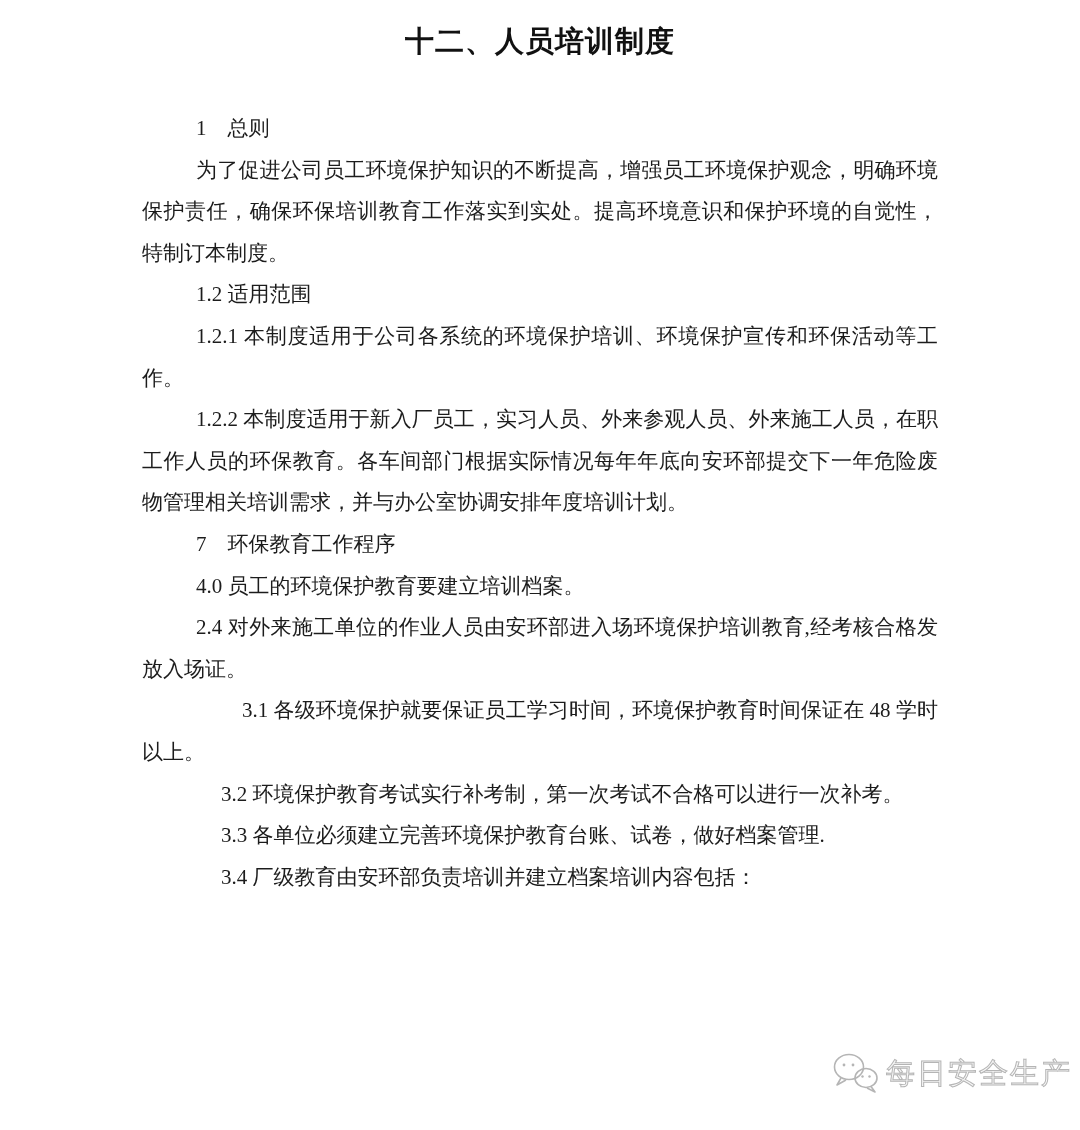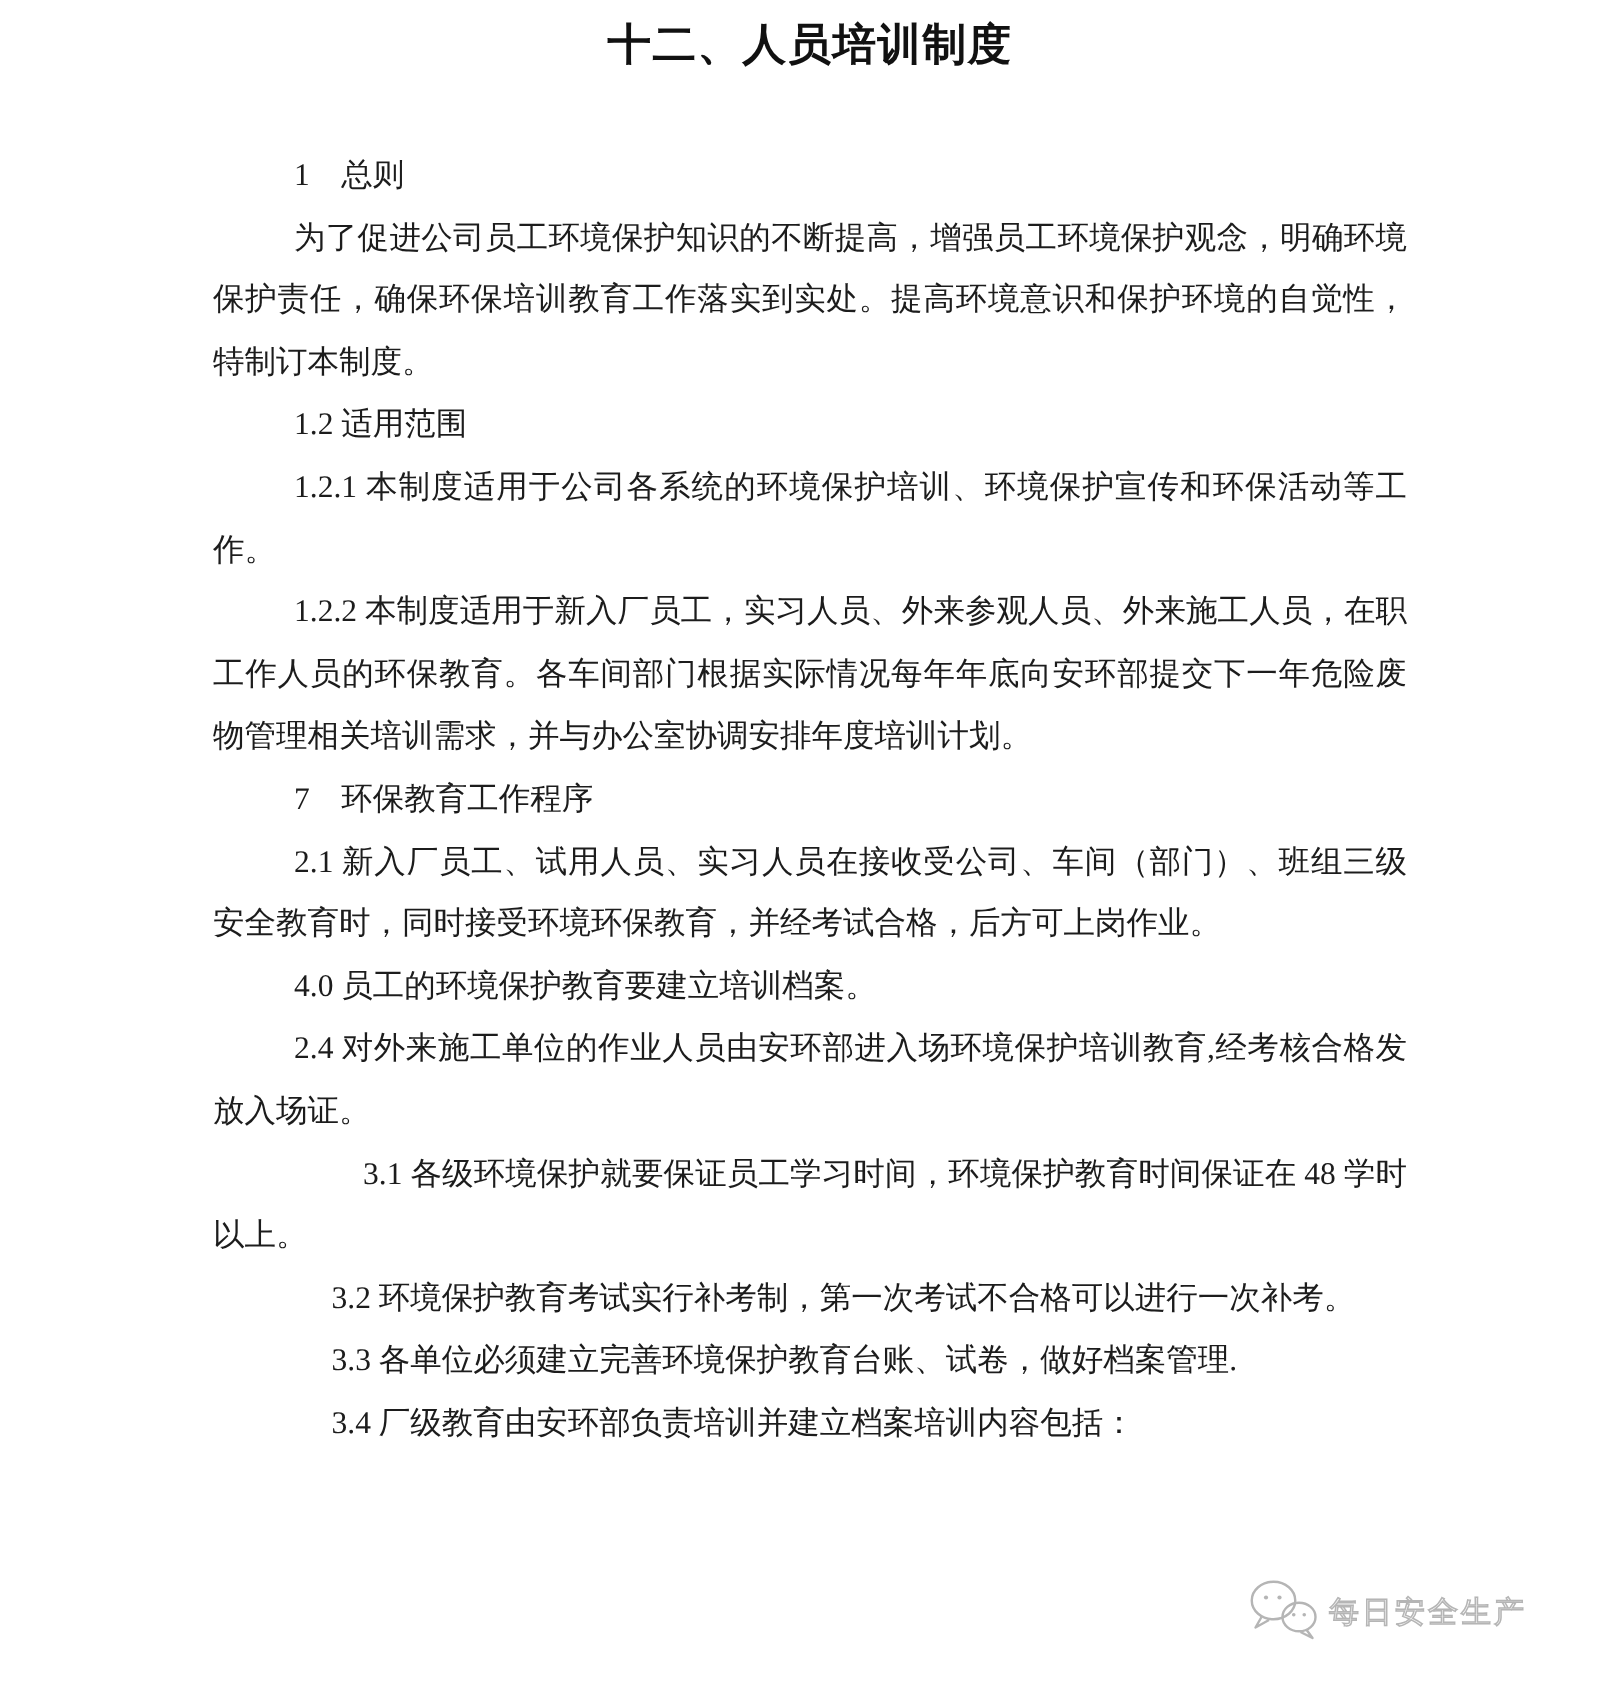--- a/index.html
+++ b/index.html
@@ -7,21 +7,21 @@
   .page {
     position: relative;
     width: 1080px;
     height: 1130px;
     background: #ffffff;
     overflow: hidden;
     font-family: "Liberation Serif", "DejaVu Serif", serif;
     color: #1c1c1c;
   }
   .doc-title {
-    margin: 0;
+    margin: 12px;
     padding-top: 10px;
     text-align: center;
     font-size: 29px;
     font-weight: bold;
     letter-spacing: 1px;
     color: #111111;
   }
   .content {
     margin: 46px 142px 0 142px;
     font-size: 21px;
@@ -40,21 +40,21 @@
     position: absolute;
     left: 832px;
     top: 1052px;
     display: flex;
     align-items: center;
     gap: 6px;
     pointer-events: none;
   }
   .watermark-icon svg { display: block; }
   .watermark-text {
-    font-size: 20px;
+    font-size: 29px;
     letter-spacing: 2px;
     color: #f7f7f7;
     -webkit-text-stroke: 1px #b5b5b5;
     text-stroke: 1px #b5b5b5;
     font-family: "Liberation Sans", "DejaVu Sans", sans-serif;
     white-space: nowrap;
   }
 </style>
 </head>
 <body>
@@ -63,21 +63,20 @@
 
   <h1 class="doc-title">十二、人员培训制度</h1>
 
   <div class="content" id="paragraphs">
       <p class="para indent-normal">1　总则</p>
       <p class="para indent-normal">为了促进公司员工环境保护知识的不断提高，增强员工环境保护观念，明确环境保护责任，确保环保培训教育工作落实到实处。提高环境意识和保护环境的自觉性，特制订本制度。</p>
       <p class="para indent-normal">1.2 适用范围</p>
       <p class="para indent-normal">1.2.1 本制度适用于公司各系统的环境保护培训、环境保护宣传和环保活动等工作。</p>
       <p class="para indent-normal">1.2.2 本制度适用于新入厂员工，实习人员、外来参观人员、外来施工人员，在职工作人员的环保教育。各车间部门根据实际情况每年年底向安环部提交下一年危险废物管理相关培训需求，并与办公室协调安排年度培训计划。</p>
       <p class="para indent-normal">7　环保教育工作程序</p>
-      <p class="para indent-normal">2.1 新入厂员工、试用人员、实习人员在接收受公司、车间（部门）、班组三级安全教育时，同时接受环境环保教育，并经考试合格，后方可上岗作业。</p>
       <p class="para indent-normal">4.0 员工的环境保护教育要建立培训档案。</p>
       <p class="para indent-normal">2.4 对外来施工单位的作业人员由安环部进入场环境保护培训教育,经考核合格发放入场证。</p>
       <p class="para indent-wider">3.1 各级环境保护就要保证员工学习时间，环境保护教育时间保证在 48 学时以上。</p>
       <p class="para indent-wide">3.2 环境保护教育考试实行补考制，第一次考试不合格可以进行一次补考。</p>
       <p class="para indent-wide">3.3 各单位必须建立完善环境保护教育台账、试卷，做好档案管理.</p>
       <p class="para indent-wide">3.4 厂级教育由安环部负责培训并建立档案培训内容包括：</p>
     </div>
 
   <div class="watermark">
     <span class="watermark-icon">

